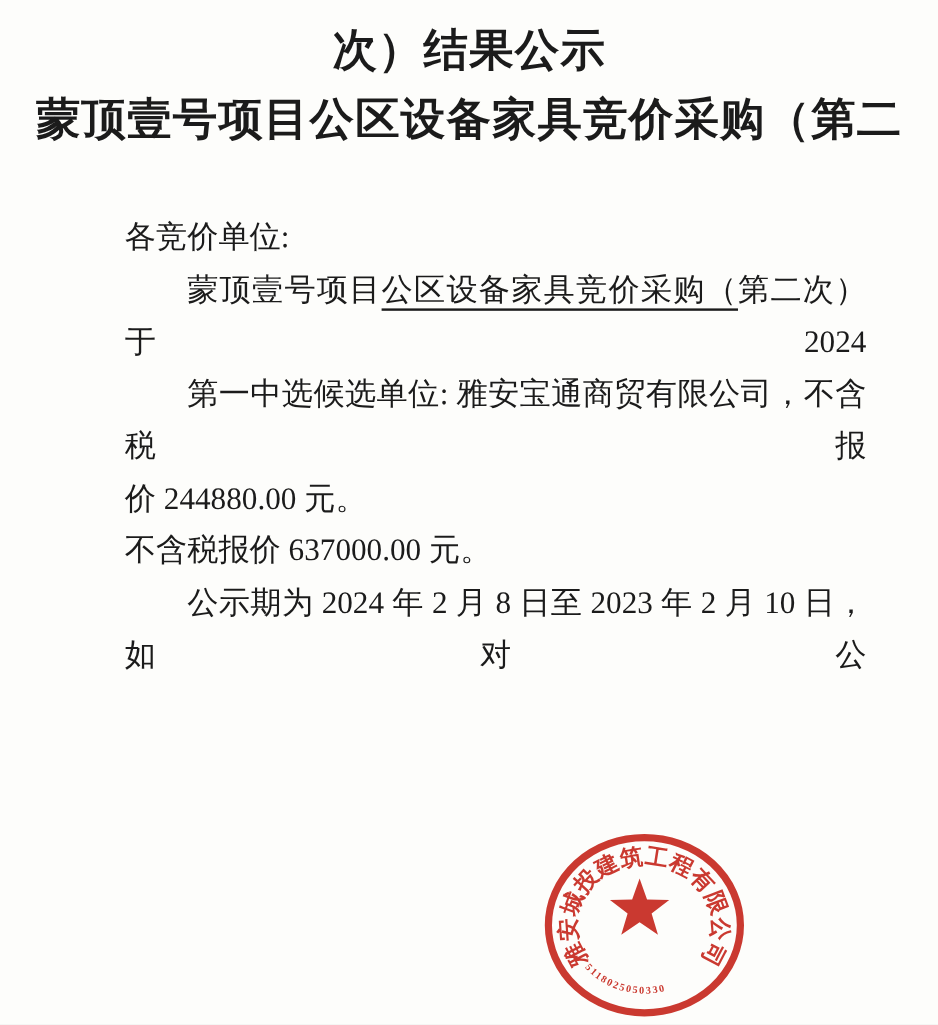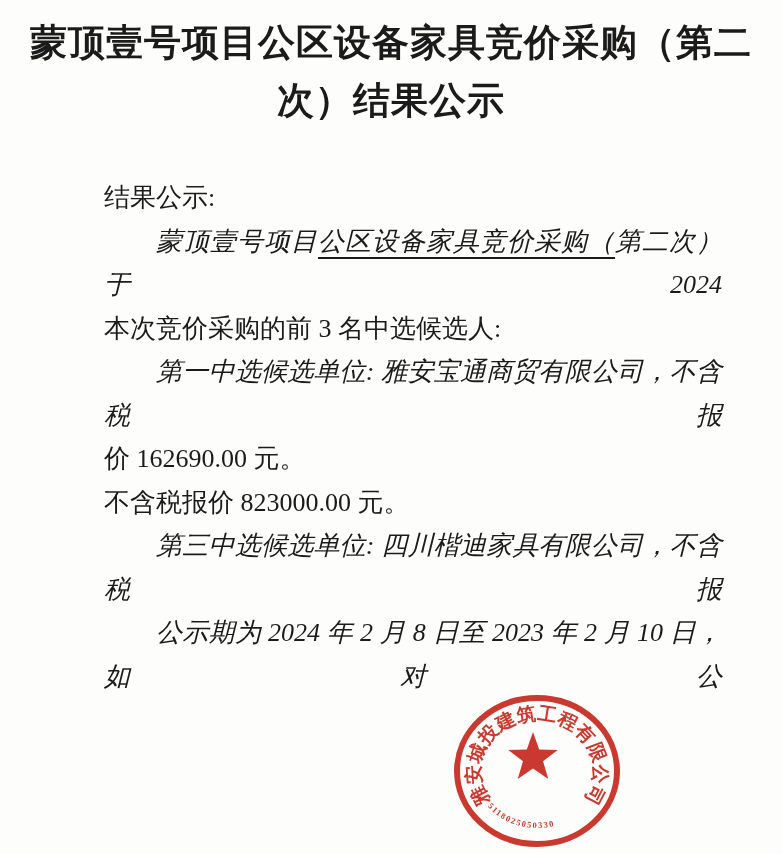--- a/index.html
+++ b/index.html
@@ -10,56 +10,54 @@
   }
   .doc-title {
     margin:14px 28px 0; text-align:center;
     font-size:37px; font-weight:bold; line-height:58px; letter-spacing:1px;
   }
   .doc-body {
     margin:46px 60px 0 104px;
     font-size:26px; line-height:43.5px;
   }
   .line { white-space:nowrap; }
-  .line.fill { white-space:normal; text-align:justify; text-align-last:justify;font-style:italic; }
+  .line.fill { white-space:normal; text-align:justify; text-align-last:justify; }
   .line.indent { text-indent:52px; }
   .uline {
     text-decoration:underline;
     text-decoration-thickness:2px;
     text-underline-offset:7px;
   }
   .seal {
     position:absolute; left:452px; top:695px;
     mix-blend-mode:multiply; opacity:0.92;
     pointer-events:none;
   }
   .seal text { font-family:"Liberation Serif","DejaVu Serif",serif; font-weight:bold; }
 </style>
 </head>
 <body>
 
 <div class="page">
 
   <div class="doc-title">
+    <div>次）结果公示</div>
     <div>蒙顶壹号项目公区设备家具竞价采购（第二</div>
-    <div>次）结果公示</div>
   </div>
 
   <div class="doc-body">
-    <div class="line">结果公示:</div>
+    <div class="line">各竞价单位:</div>
 
     <div class="line fill indent"><span>蒙顶壹号项目</span><span class="uline">公区设备家具竞价采购（</span><span>第二次）于 2024</span></div>
-    <div class="line">本次竞价采购的前 3 名中选候选人:</div>
 
     <div class="line fill indent">第一中选候选单位: 雅安宝通商贸有限公司，不含税报</div>
-    <div class="line">价 162690.00 元。</div>
+    <div class="line">价 244880.00 元。</div>
 
-    <div class="line">不含税报价 823000.00 元。</div>
+    <div class="line">不含税报价 637000.00 元。</div>
 
-    <div class="line fill indent">第三中选候选单位: 四川楷迪家具有限公司，不含税报</div>
 
     <div class="line fill indent">公示期为 2024 年 2 月 8 日至 2023 年 2 月 10 日，如对公</div>
 
   </div>
 
   <svg class="seal" width="170" height="156" viewBox="0 0 170 156" xmlns="http://www.w3.org/2000/svg">
     <defs>
       <path id="seal-top-arc" d="M 38.3 105.3 A 57 51 0 1 1 131.7 105.3" fill="none"></path>
       <path id="seal-bottom-arc" d="M 33.4 108.7 A 63 57 0 0 0 106.5 129.6" fill="none"></path>
     </defs>

